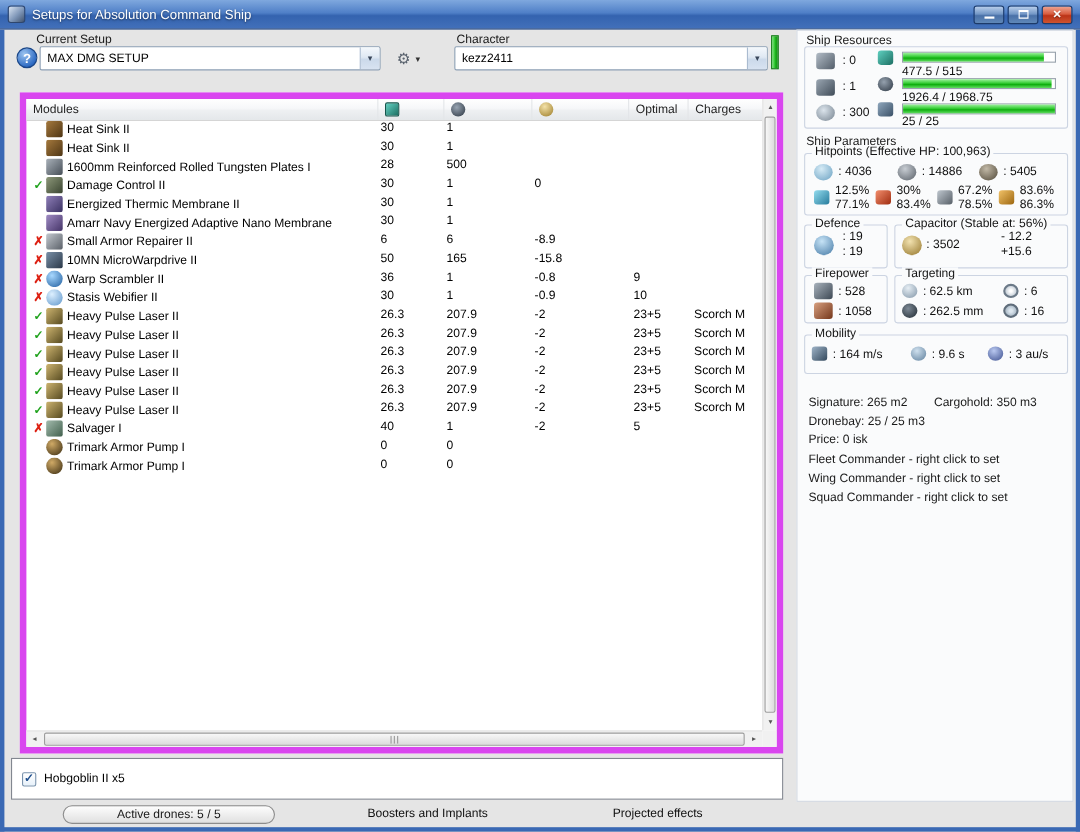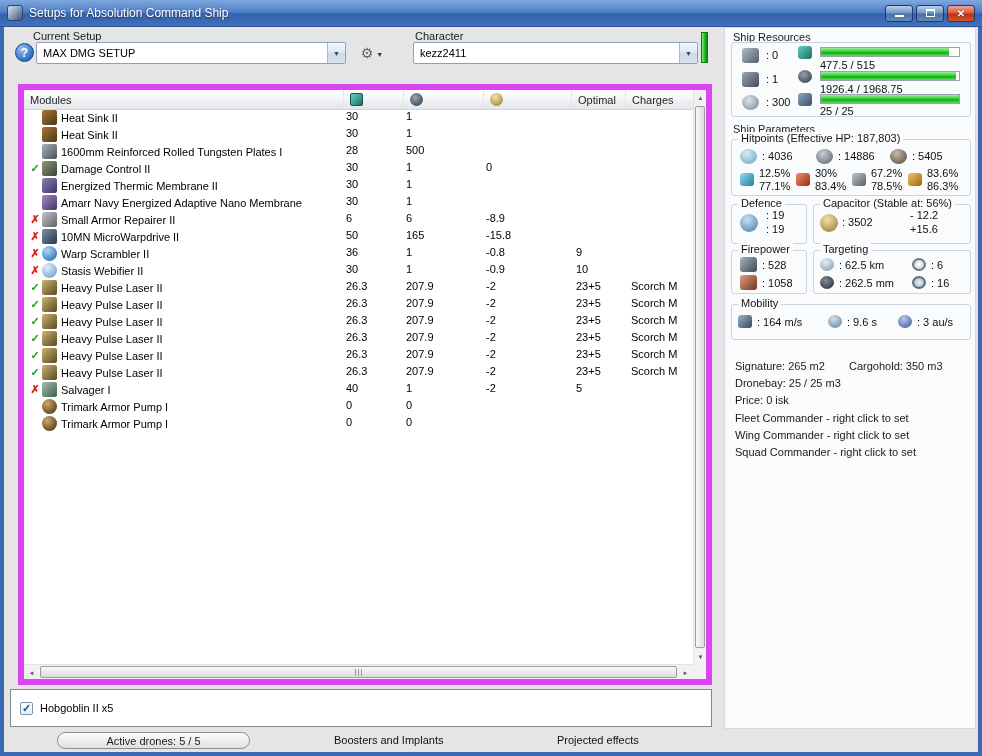--- a/index.html
+++ b/index.html
@@ -518,21 +518,21 @@
         <span class="pic small ic-dronebay" style="left:66px;top:50px;"></span>
         <div class="rbar" style="left:88px;top:51px;">
             <div class="rfill" style="width: 100%;"></div>
           </div>
         <span class="bartext" style="left:88px;top:62px;">25 / 25</span>
       </div>
 
       <span class="lbl" style="left:8px;top:95px;">Ship Parameters</span>
 
       <div class="gbox" style="left:6px;top:111px;width:240px;height:57px;">
-        <span class="glabel">Hitpoints (Effective HP: 187,803)</span>
+        <span class="glabel">Hitpoints (Effective HP: 100,963)</span>
         <span class="pic ic-shield" style="left:8px;top:9px;"></span>
         <span class="stack" style="left:30px;top:10px;">: 4036</span>
         <span class="pic ic-armor" style="left:84px;top:9px;"></span>
         <span class="stack" style="left:106px;top:10px;">: 14886</span>
         <span class="pic ic-hull" style="left:158px;top:9px;"></span>
         <span class="stack" style="left:180px;top:10px;">: 5405</span>
 
         <span class="pic small res-em" style="left:8px;top:33px;"></span>
         <span class="stack" style="left:27px;top:27px;">12.5%</span>
         <span class="stack" style="left:27px;top:40px;">77.1%</span>

